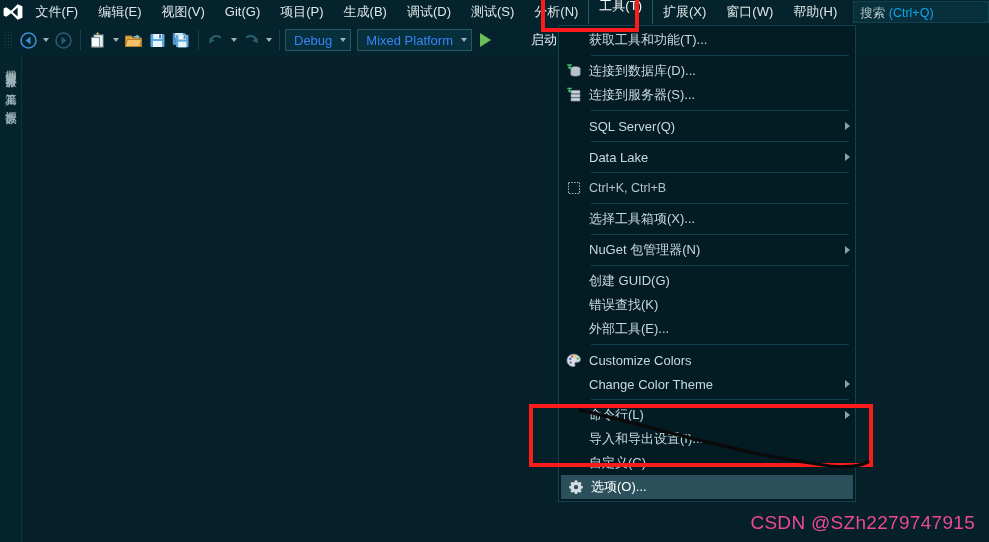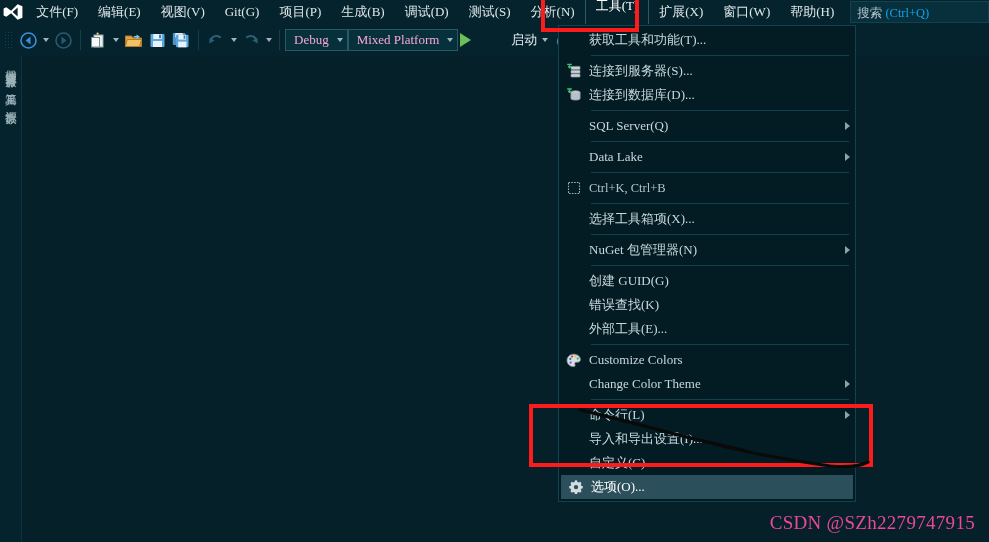--- a/index.html
+++ b/index.html
@@ -6,21 +6,20 @@
   html, body {
     width: 989px; height: 542px;
     background: #052029;
     font-family: "Liberation Sans", "DejaVu Sans", sans-serif;
     overflow: hidden;
   }
   #app {
     position: relative;
     width: 989px; height: 542px;
     background: #052029;
-    font-family: Liberation Serif, serif;
   }
 
   
   .menubar {
     position: absolute; top: 0; left: 0;
     width: 989px; height: 24px;
     background: #04232c;
     display: flex; align-items: center;
   }
   .vs-logo {
@@ -91,24 +90,25 @@
     border-top: 4px solid #9fb3ba;
   }
   .tb-sep {
     width: 1px; height: 20px; margin: 0 5px;
     background: #14404e;
   }
   .combo {
     height: 22px;
     border: 1px solid #2c5866;
     background: #06303c;
-    color: #f9a8d4;
+    color: #3b82f6;
     font-size: 13px;
     display: flex; align-items: center;
     padding: 0 4px 0 8px;
+    margin-right: 6px;
     cursor: default;
   }
   .combo .cb-caret {
     margin-left: 8px;
     border-left: 3.5px solid transparent;
     border-right: 3.5px solid transparent;
     border-top: 4px solid #9fb3ba;
   }
   .run-btn {
     display: flex; align-items: center;
@@ -360,38 +360,38 @@
     <div class="mrow">
       <span class="m-icon"></span>
       <span class="m-label">获取工具和功能(T)...</span>
     </div>
 
     <div class="msep"></div>
 
     <div class="mrow">
       <span class="m-icon">
         <svg width="18" height="16" viewBox="0 0 18 16">
+          <ellipse cx="10.5" cy="5.4" rx="4.6" ry="1.7" fill="#c9d2d6" stroke="#8e9ba0" stroke-width=".8"></ellipse>
+          <path d="M5.9 5.4 v6 c0 .95 2.06 1.7 4.6 1.7 s4.6 -.75 4.6 -1.7 v-6" fill="#b7c2c7" stroke="#8e9ba0" stroke-width=".8"></path>
+          <path d="M2.2 2 h4.6 M4.5 2 v3.4 M3.2 4 l1.3 1.4 L5.8 4" fill="none" stroke="#3fbf70" stroke-width="1.3"></path>
+        </svg>
+      </span>
+      <span class="m-label">连接到数据库(D)...</span>
+    </div>
+
+    <div class="mrow">
+      <span class="m-icon">
+        <svg width="18" height="16" viewBox="0 0 18 16">
           <rect x="6" y="3.4" width="9" height="3" rx=".6" fill="#c9d2d6" stroke="#8e9ba0" stroke-width=".7"></rect>
           <rect x="6" y="7.2" width="9" height="3" rx=".6" fill="#c9d2d6" stroke="#8e9ba0" stroke-width=".7"></rect>
           <rect x="6" y="11" width="9" height="3" rx=".6" fill="#c9d2d6" stroke="#8e9ba0" stroke-width=".7"></rect>
           <path d="M2.2 1.4 h4.6 M4.5 1.4 v3.2 M3.2 3.3 l1.3 1.4 L5.8 3.3" fill="none" stroke="#3fbf70" stroke-width="1.3"></path>
         </svg>
       </span>
       <span class="m-label">连接到服务器(S)...</span>
-    </div>
-
-    <div class="mrow">
-      <span class="m-icon">
-        <svg width="18" height="16" viewBox="0 0 18 16">
-          <ellipse cx="10.5" cy="5.4" rx="4.6" ry="1.7" fill="#c9d2d6" stroke="#8e9ba0" stroke-width=".8"></ellipse>
-          <path d="M5.9 5.4 v6 c0 .95 2.06 1.7 4.6 1.7 s4.6 -.75 4.6 -1.7 v-6" fill="#b7c2c7" stroke="#8e9ba0" stroke-width=".8"></path>
-          <path d="M2.2 2 h4.6 M4.5 2 v3.4 M3.2 4 l1.3 1.4 L5.8 4" fill="none" stroke="#3fbf70" stroke-width="1.3"></path>
-        </svg>
-      </span>
-      <span class="m-label">连接到数据库(D)...</span>
     </div>
 
     <div class="msep"></div>
 
     <div class="mrow">
       <span class="m-icon"></span>
       <span class="m-label">SQL Server(Q)</span>
       <span class="m-arrow"></span>
     </div>
 

